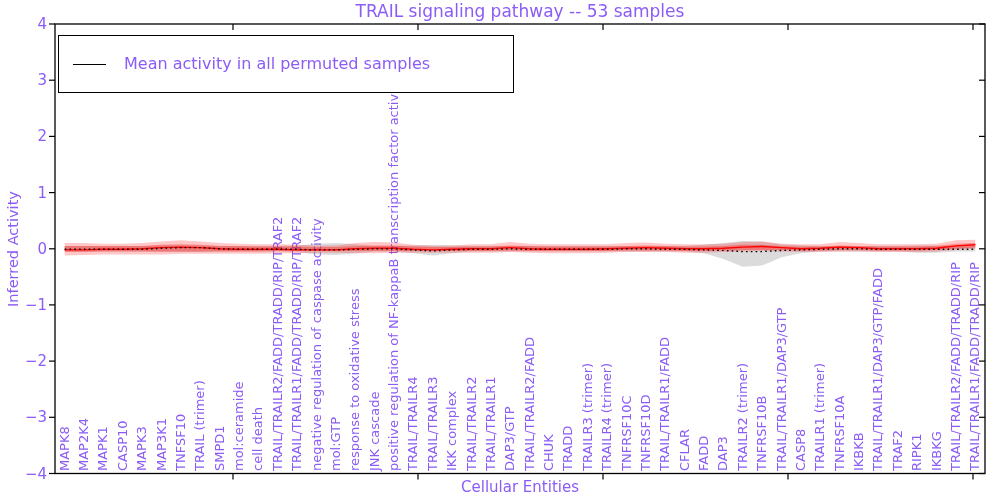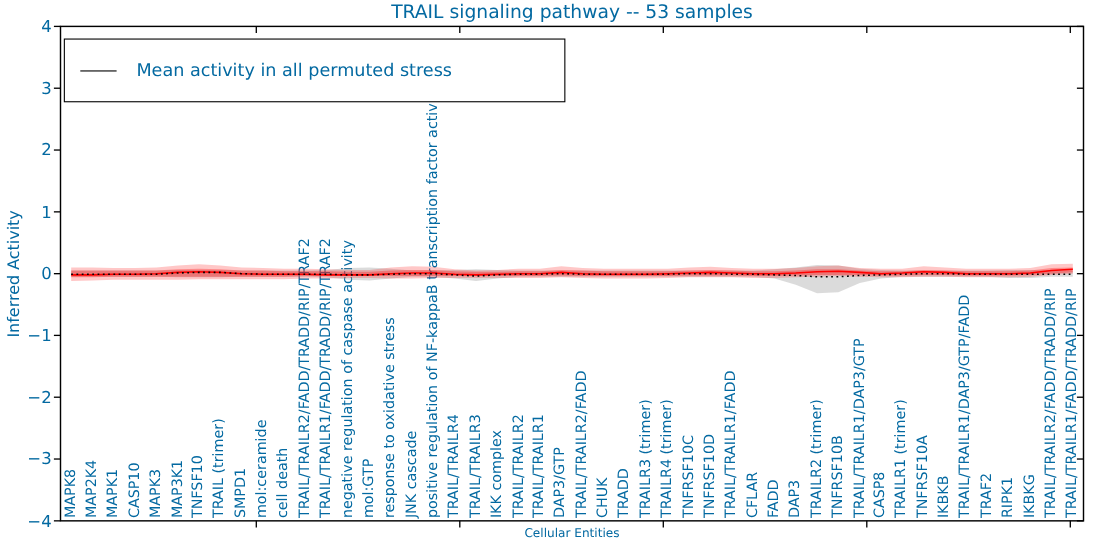--- a/index.html
+++ b/index.html
@@ -1,23 +1,23 @@
 <!DOCTYPE html>
 <html><head>
 <meta charset="utf-8">
 <style>
   html,body{margin:0;padding:0;width:1000px;height:500px;overflow:hidden;background:#fff;}
   .figure{position:relative;width:1000px;height:500px;background:#fff;
-          font-family:"DejaVu Sans","Liberation Sans",sans-serif;color:#0369a1;}
+          font-family:"DejaVu Sans","Liberation Sans",sans-serif;color:#8b5cf6;}
   .chart-title{position:absolute;left:55px;top:1px;width:930px;text-align:center;
                font-size:17px;}
   .y-axis-label{position:absolute;left:-87px;top:241px;width:200px;text-align:center;
                 font-size:14.5px;transform:rotate(-90deg);}
   .x-axis-label{position:absolute;left:55px;top:478px;width:930px;text-align:center;
-                font-size:11px;}
+                font-size:15px;}
   #plot-svg{position:absolute;left:0;top:0;z-index:2;}
   #cat-labels{position:absolute;left:0;top:0;z-index:1;}
   .cat{position:absolute;transform-origin:0 0;transform:rotate(-90deg);
        font-size:13px;line-height:14px;white-space:nowrap;}
   #ytick-labels{position:absolute;left:0;top:0;z-index:3;}
   .ytl{position:absolute;left:0;width:47px;text-align:right;font-size:15px;line-height:18px;}
   .legend{position:absolute;left:58px;top:35px;width:456px;height:58px;z-index:10;
           background:#fff;border:1.8px solid #000;box-sizing:border-box;
           display:flex;flex-direction:column;justify-content:space-evenly;padding-left:14px;}
   .legend-row{display:flex;align-items:center;font-size:16px;line-height:18px;}
@@ -129,19 +129,19 @@
       <div class="ytl" style="top: 239.75px;">0</div>
       <div class="ytl" style="top: 295.938px;">−1</div>
       <div class="ytl" style="top: 352.125px;">−2</div>
       <div class="ytl" style="top: 408.312px;">−3</div>
       <div class="ytl" style="top: 464.5px;">−4</div>
     </div>
 
   <div class="legend">
     <div class="legend-row">
       <span class="legend-swatch" style="border-top-color: rgb(0, 0, 0);"></span>
-      <span>Mean activity in all permuted stress</span>
+      <span>Mean activity in all permuted samples</span>
     </div>
   </div>
 
   <div class="x-axis-label">Cellular Entities</div>
 
 </div>
 
 </body></html>

